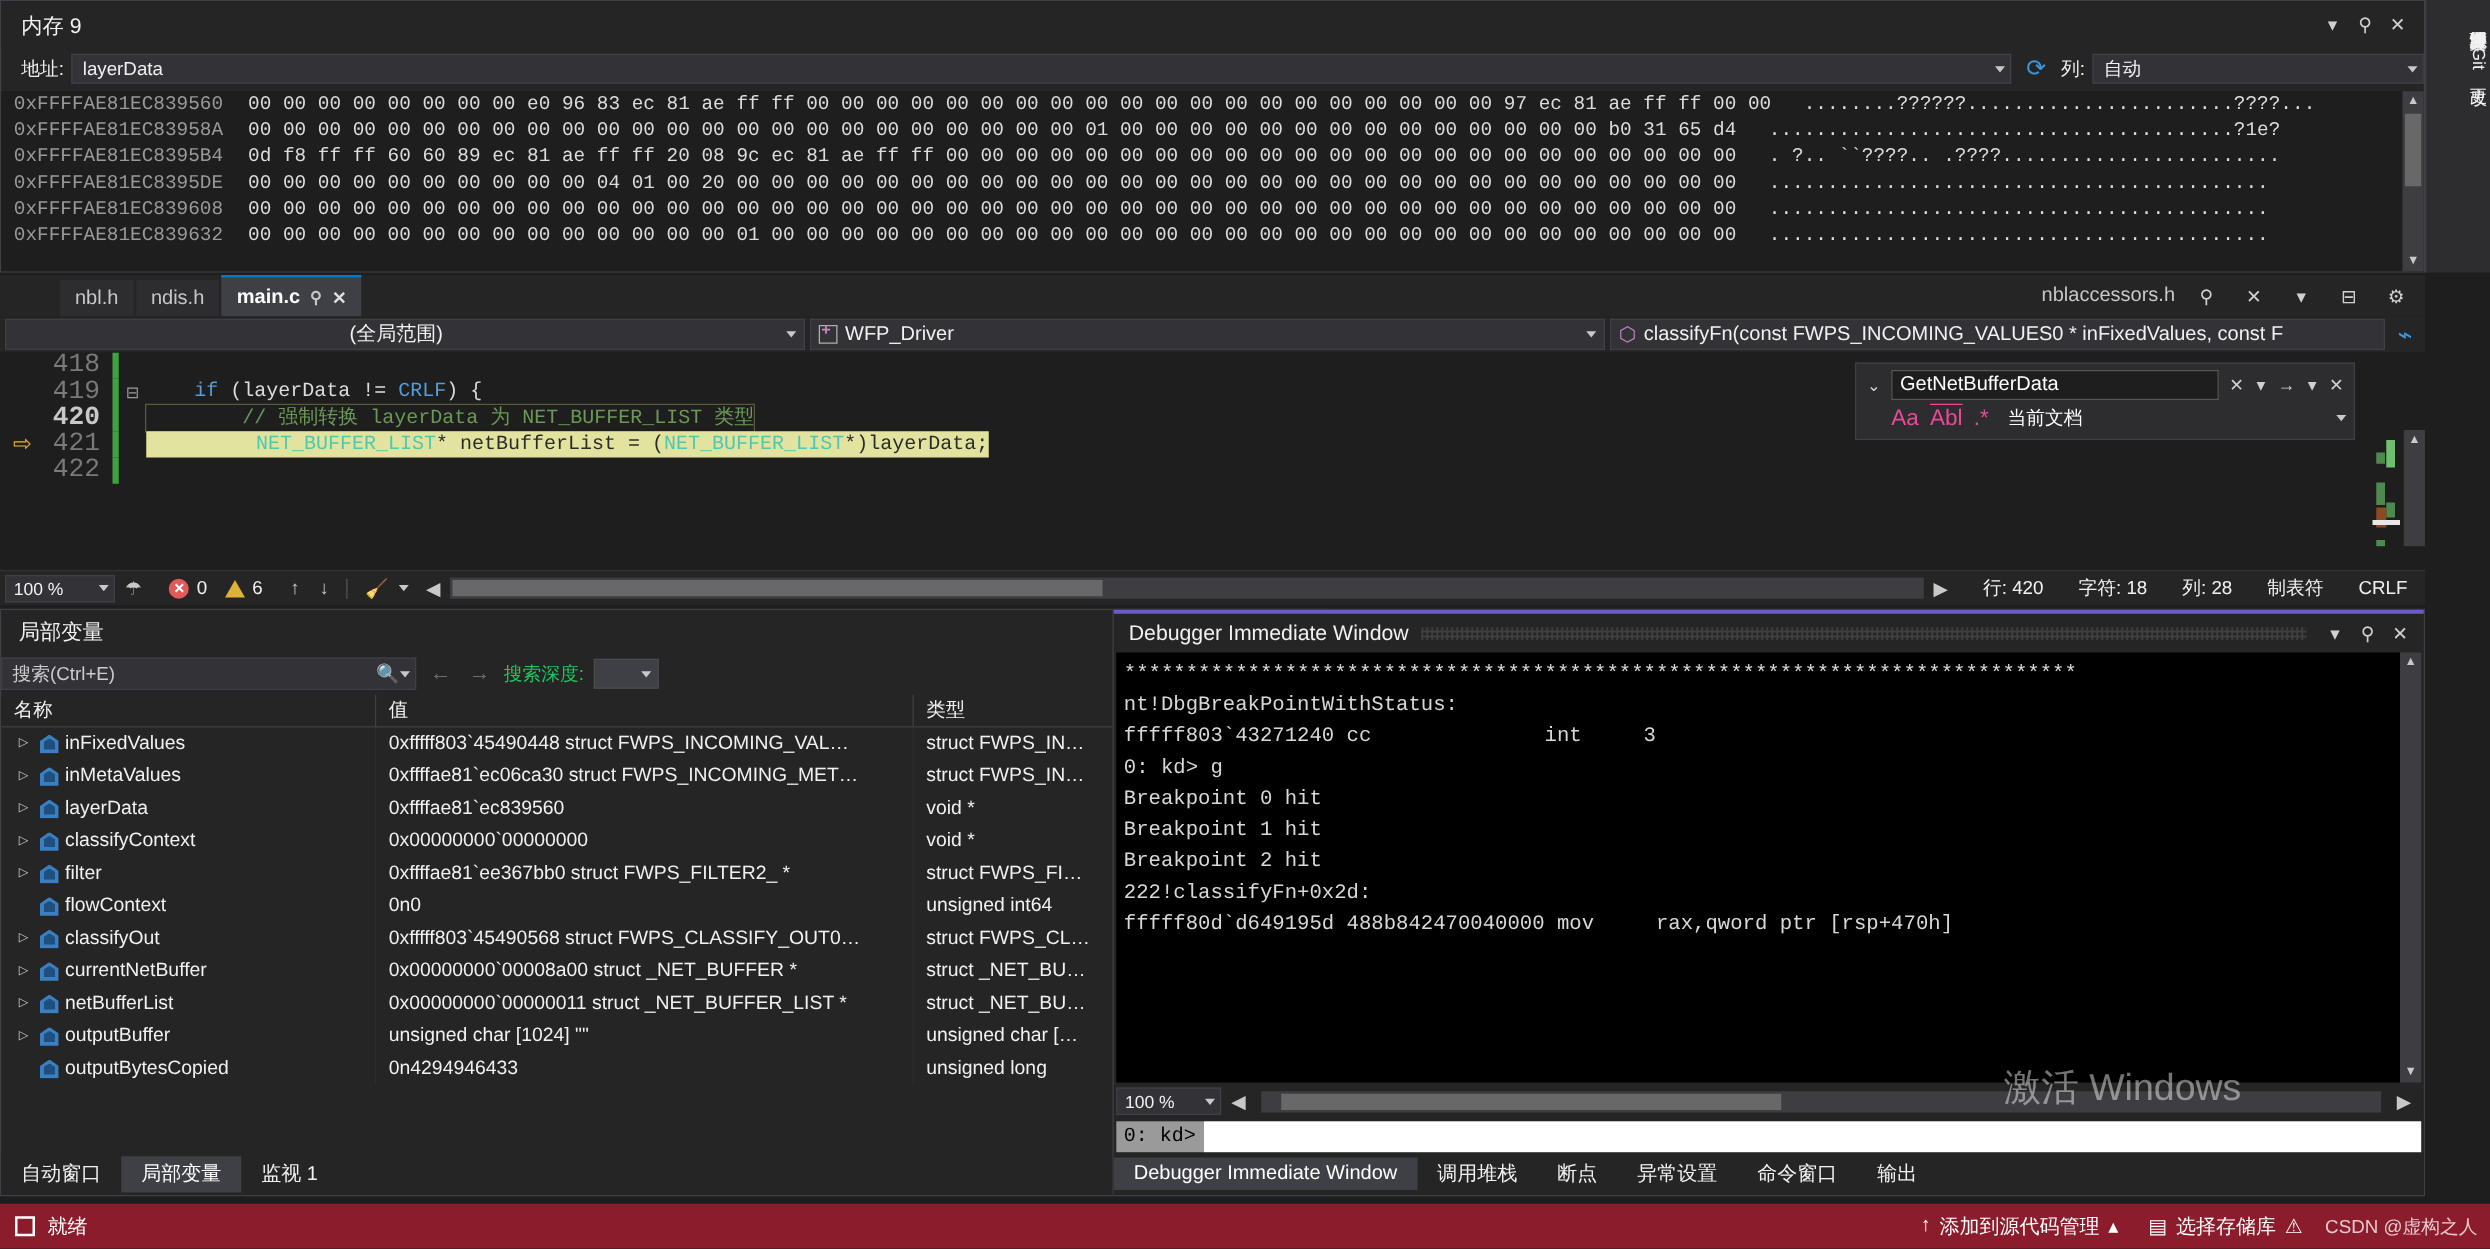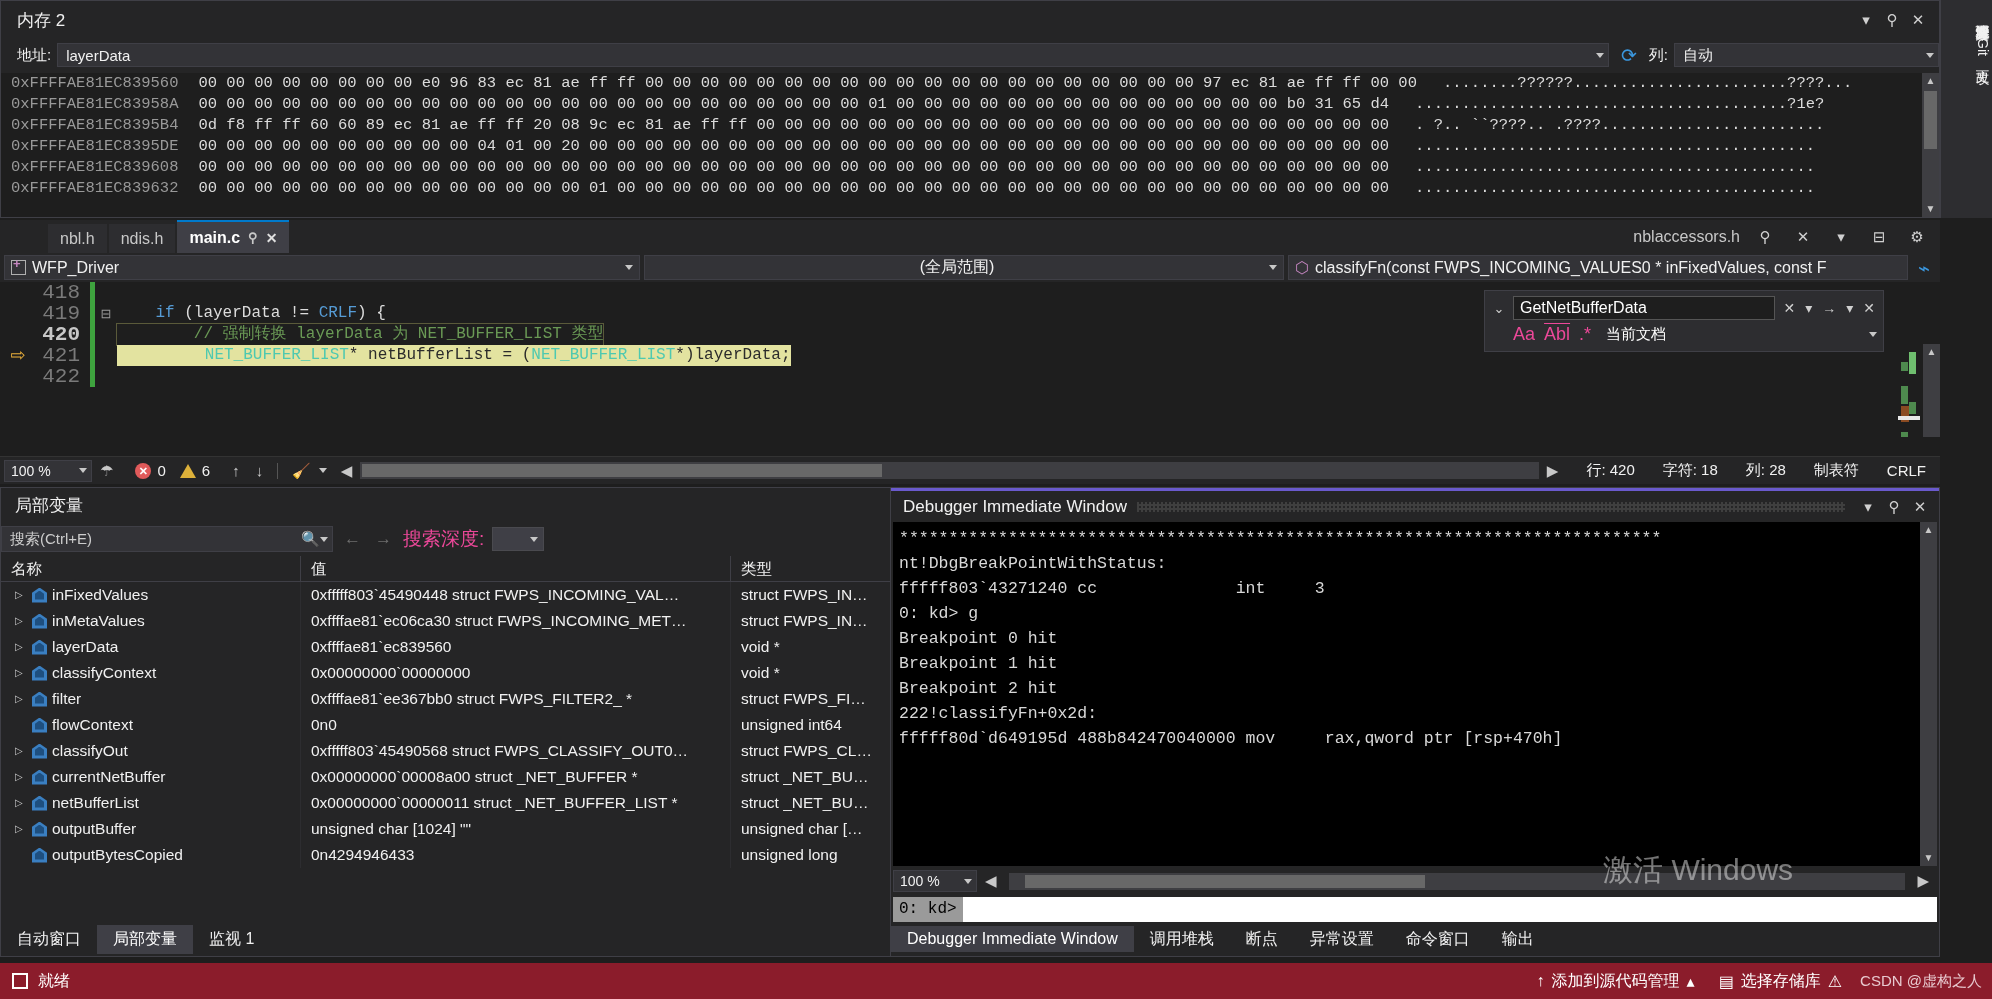--- a/index.html
+++ b/index.html
@@ -205,21 +205,21 @@
   #locals-titlebar { height: 34px; display: flex; align-items: center; padding: 0 6px 0 14px; }
   #locals-title { flex: 1; font-size: 17px; color: #f1f1f1; }
   #locals-searchbar { height: 34px; display: flex; align-items: center; gap: 8px; padding: 0 0; }
   #locals-search {
     width: 332px; height: 26px; background: #333337; border: 1px solid #3f3f46;
     display: flex; align-items: center; padding: 0 4px 0 8px;
   }
   #locals-search-ph { flex: 1; font-size: 15px; color: #cccccc; }
   .mag { color:#d0d0d0; font-size:15px; transform: rotate(0deg); }
   .nav-arrow { color: #6e6e6e; font-size: 17px; padding: 0 3px; }
-  #depth-label { font-size: 19px; color: #ec4899; }
+  #depth-label { font-size: 15px; color: #22c55e; }
   #depth-combo { width: 52px; height: 24px; background: #3f3f46; border: 1px solid #4a4a4f;
     display:flex; align-items:center; justify-content:flex-end; padding-right:5px; }
 
   #locals-table { position: absolute; left: 0; top: 68px; right: 17px; bottom: 42px; overflow: hidden; }
   .lt-head { display: flex; height: 26px; align-items: center;
     background: #252526; border-bottom: 1px solid #3f3f46; }
   .lt-head > div { font-size: 15.5px; color: #f1f1f1; padding-left: 10px;
     border-right: 1px solid #3f3f46; height: 26px; line-height: 26px; }
   .c-name { width: 300px; }
   .c-val { width: 430px; }
@@ -300,21 +300,21 @@
   .sb-sq { width:16px; height:16px; border:2px solid #ffffff; }
   #sb-right { margin-left:auto; display:flex; align-items:center; gap:0px; padding-right: 10px;}
   .sb-item { display:flex; align-items:center; gap:7px; font-size:16px; padding: 0 12px; cursor:pointer;}
   #sb-credit { font-size: 15px; color:#e8c9cf; padding-left: 6px; }
 </style>
 </head>
 <body>
 
 <div id="memory-window">
   <div id="memory-titlebar">
-    <div id="memory-title">内存 2</div>
+    <div id="memory-title">内存 9</div>
     <div class="tb-btn">▾</div>
     <div class="tb-btn">⚲</div>
     <div class="tb-btn">✕</div>
   </div>
   <div id="memory-addrbar">
     <div id="memory-addr-label">地址:</div>
     <div id="memory-addr-combo">
       <span id="memory-addr-value">layerData</span>
       <span class="caret-down"></span>
     </div>
@@ -362,27 +362,27 @@
         <span id="tab-inactive-name">nblaccessors.h</span>
         <span class="tb-btn">⚲</span>
         <span class="tb-btn">✕</span>
         <span class="tb-btn">▾</span>
         <span class="tb-btn">⊟</span>
         <span class="tb-btn">⚙</span>
       </div>
     </div>
 
   <div id="navbar">
+    <div class="nav-combo" id="nav-scope2">
+      <span class="nav-label" style="text-align:center">(全局范围)</span>
+      <span class="caret-down"></span>
+    </div>
     <div class="nav-combo" id="nav-scope1">
       <span class="icon-class"></span>
       <span class="nav-label">WFP_Driver</span>
-      <span class="caret-down"></span>
-    </div>
-    <div class="nav-combo" id="nav-scope2">
-      <span class="nav-label" style="text-align:center">(全局范围)</span>
       <span class="caret-down"></span>
     </div>
     <div class="nav-combo" id="nav-scope3">
       <span class="icon-cube">⬡</span>
       <span class="nav-label">classifyFn(const FWPS_INCOMING_VALUES0 * inFixedValues, const F</span>
     </div>
     <div id="nav-add">⌁</div>
   </div>
 
   <div id="code-area">

